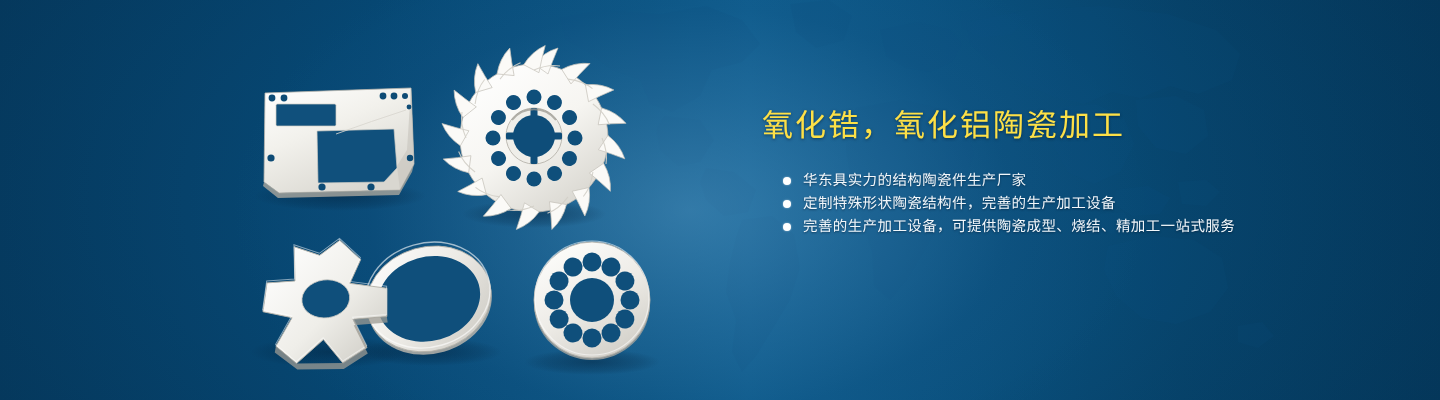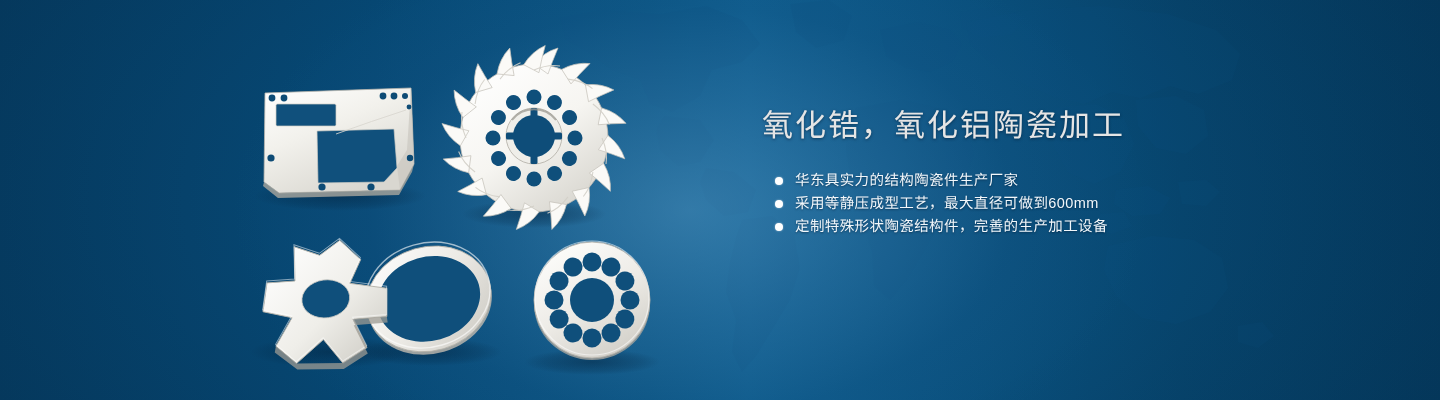--- a/index.html
+++ b/index.html
@@ -43,27 +43,27 @@
 
   
   .copy{
     position:absolute;left:762px;top:104px;width:560px;
   }
   .headline{
     margin:0;
     font-size:31px;
     font-weight:400;
     letter-spacing:2px;
-    color:#e5e5e5;
+    color:#fde047;
     line-height:44px;
     text-shadow:0 1px 3px rgba(0,22,44,.55);
     white-space:nowrap;
   }
   .bullets{
-    list-style:none;margin:8px;padding:0;
+    list-style:none;margin:16px;padding:0;
     margin-top:21px;
   }
   .bullets li{
     position:relative;
     padding-left:25px;
     font-size:14.5px;
     line-height:23px;
     color:#f2f7fb;
     letter-spacing:.4px;
     white-space:nowrap;
@@ -288,22 +288,22 @@
   <div class="copy">
     <h1 class="headline">氧化锆，氧化铝陶瓷加工</h1>
 
     <ul class="bullets">
       <li>
         <span class="dot"></span>
         <span>华东具实力的结构陶瓷件生产厂家</span>
       </li>
       <li>
         <span class="dot"></span>
-        <span>采用等静压成型工艺，最大直径可做到600mm</span>
+        <span>定制特殊形状陶瓷结构件，完善的生产加工设备</span>
       </li>
       <li>
         <span class="dot"></span>
-        <span>定制特殊形状陶瓷结构件，完善的生产加工设备</span>
+        <span>完善的生产加工设备，可提供陶瓷成型、烧结、精加工一站式服务</span>
       </li>
     </ul>
   </div>
 
 </div>
 
 </body></html>

